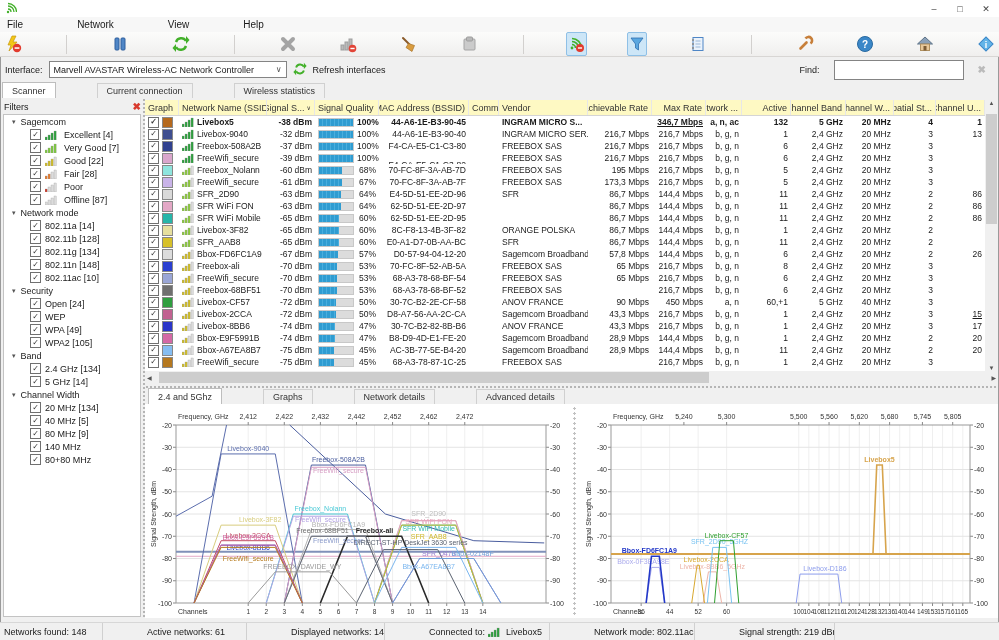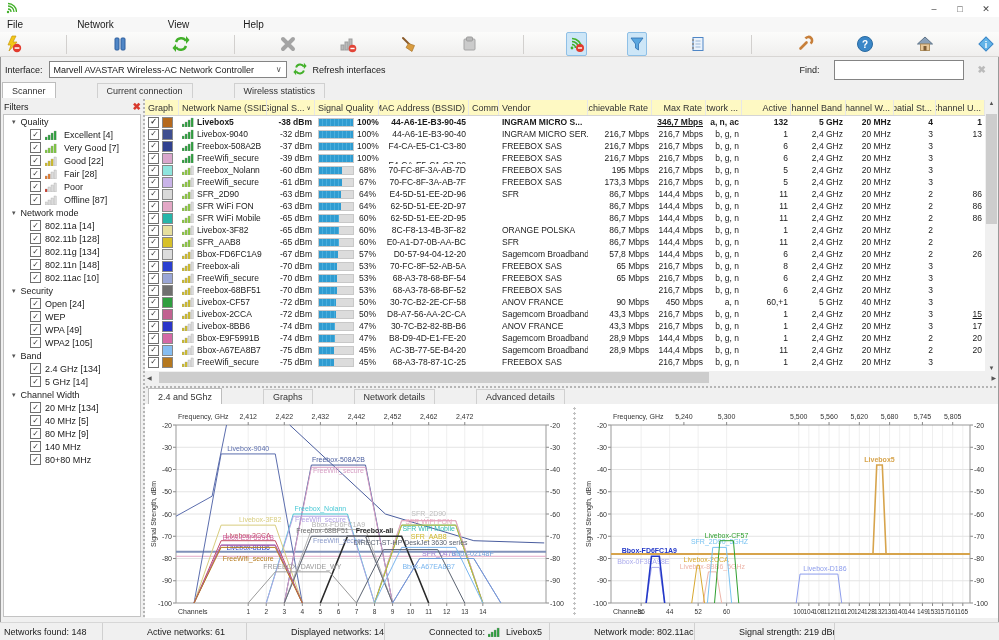--- a/index.html
+++ b/index.html
@@ -220,21 +220,21 @@
     <div class="tab">Wireless statistics</div>
   </div>
 
 <div id="filters-head" class="abs">
   <span>Filters</span>
   <span id="filters-close">✖</span>
 </div>
 <div id="filters-box" class="abs">
     <div class="fgroup-h">
       <span class="chev">▾</span>
-      <span>Quality</span>
+      <span>Sagemcom</span>
     </div>
     <div class="fitem">
       <span class="cbx">✓</span>
       <span class="sigicon">
         <svg width="12" height="10" viewBox="0 0 12 10">
           <rect x="0" y="7" width="2.2" height="3" fill="#2e9e3e" stroke="#999" stroke-width="0.3"></rect>
           <rect x="3" y="5" width="2.2" height="5" fill="#2e9e3e" stroke="#999" stroke-width="0.3"></rect>
           <rect x="6" y="3" width="2.2" height="7" fill="#2e9e3e" stroke="#999" stroke-width="0.3"></rect>
           <rect x="9" y="1" width="2.2" height="9" fill="#2e9e3e" stroke="#999" stroke-width="0.3"></rect>
         </svg>

